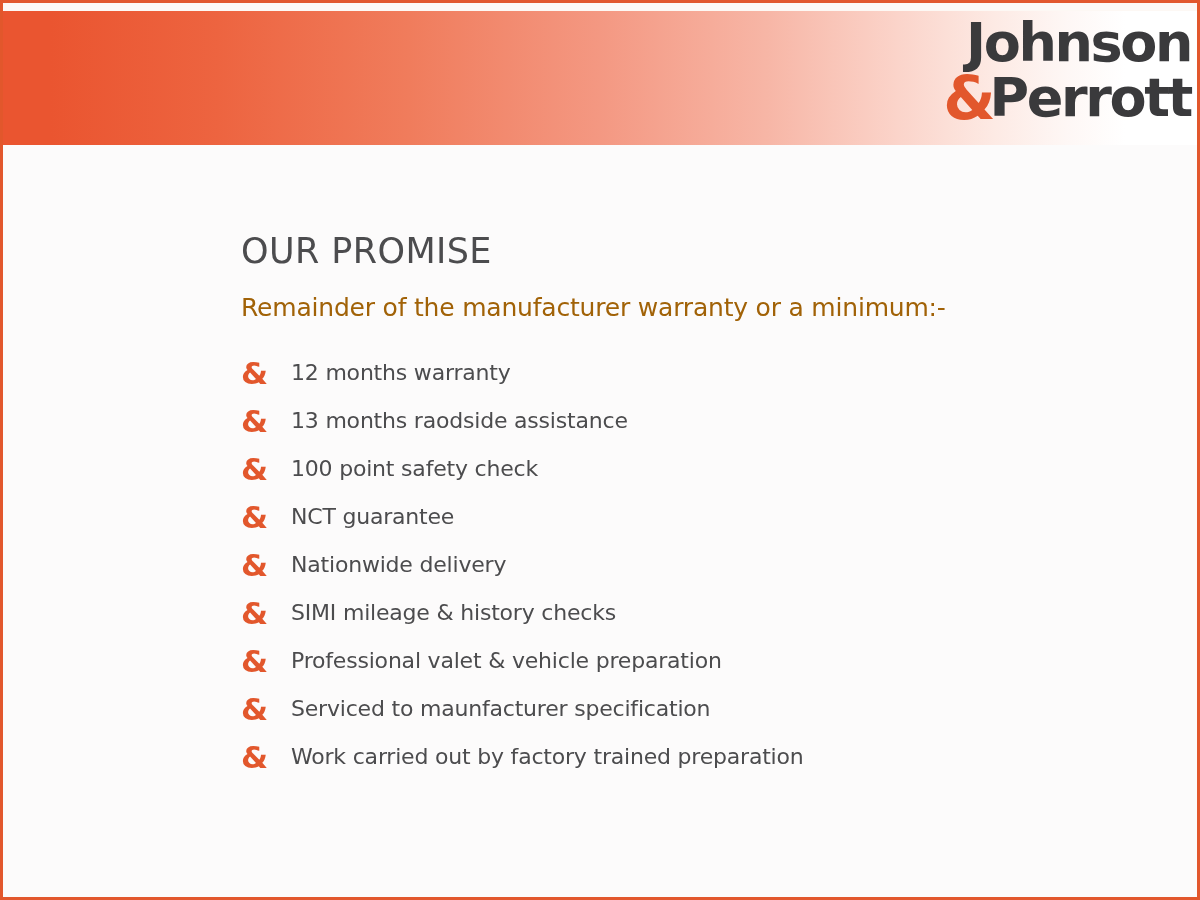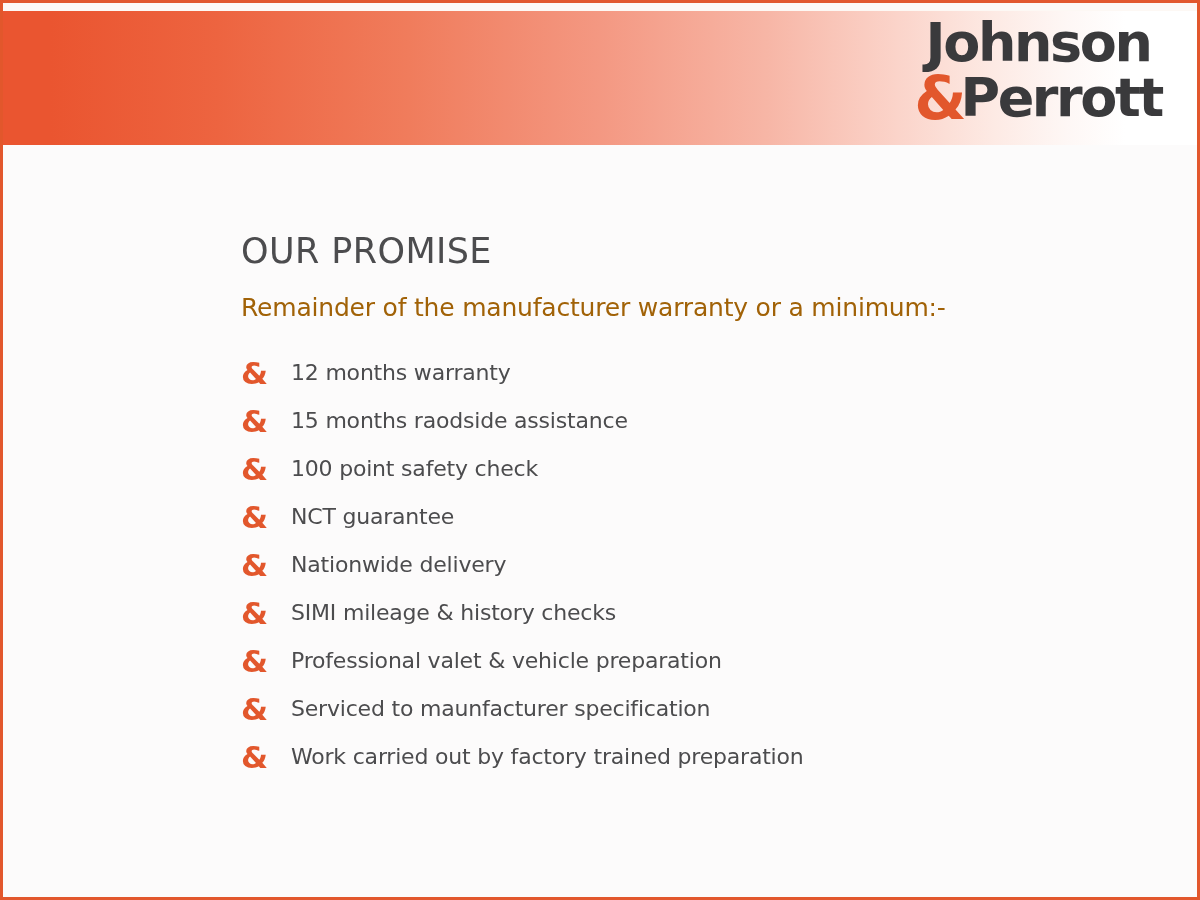--- a/index.html
+++ b/index.html
@@ -58,25 +58,25 @@
         #f7b6a6 64%,
         #fbd4ca 75%,
         #fdeae4 83%,
         #fef7f5 89%,
         #ffffff 94%,
         #ffffff 100%);
   }
 
   #logo {
     position: absolute;
-    right: 16px;
+    right: 6px;
     top: 14px;
     width: 286px;
     height: 118px;
-    text-align: center;
+    text-align: right;
     line-height: 1;
   }
   #logo-line1 {
     display: block;
     font-family: "DejaVu Sans", sans-serif;
     font-weight: bold;
     font-size: 54px;
     letter-spacing: -2.4px;
     color: #3a3a3c;
     line-height: 52px;
@@ -192,21 +192,21 @@
 
     <p id="promise-subtitle">Remainder of the manufacturer warranty or a minimum:-</p>
 
     <ul id="promise-list">
       <li class="promise-item">
         <span class="bullet-amp">&amp;</span>
         <span class="promise-text">12 months warranty</span>
       </li>
       <li class="promise-item">
         <span class="bullet-amp">&amp;</span>
-        <span class="promise-text">15 months raodside assistance</span>
+        <span class="promise-text">13 months raodside assistance</span>
       </li>
       <li class="promise-item">
         <span class="bullet-amp">&amp;</span>
         <span class="promise-text">100 point safety check</span>
       </li>
       <li class="promise-item">
         <span class="bullet-amp">&amp;</span>
         <span class="promise-text">NCT guarantee</span>
       </li>
       <li class="promise-item">

